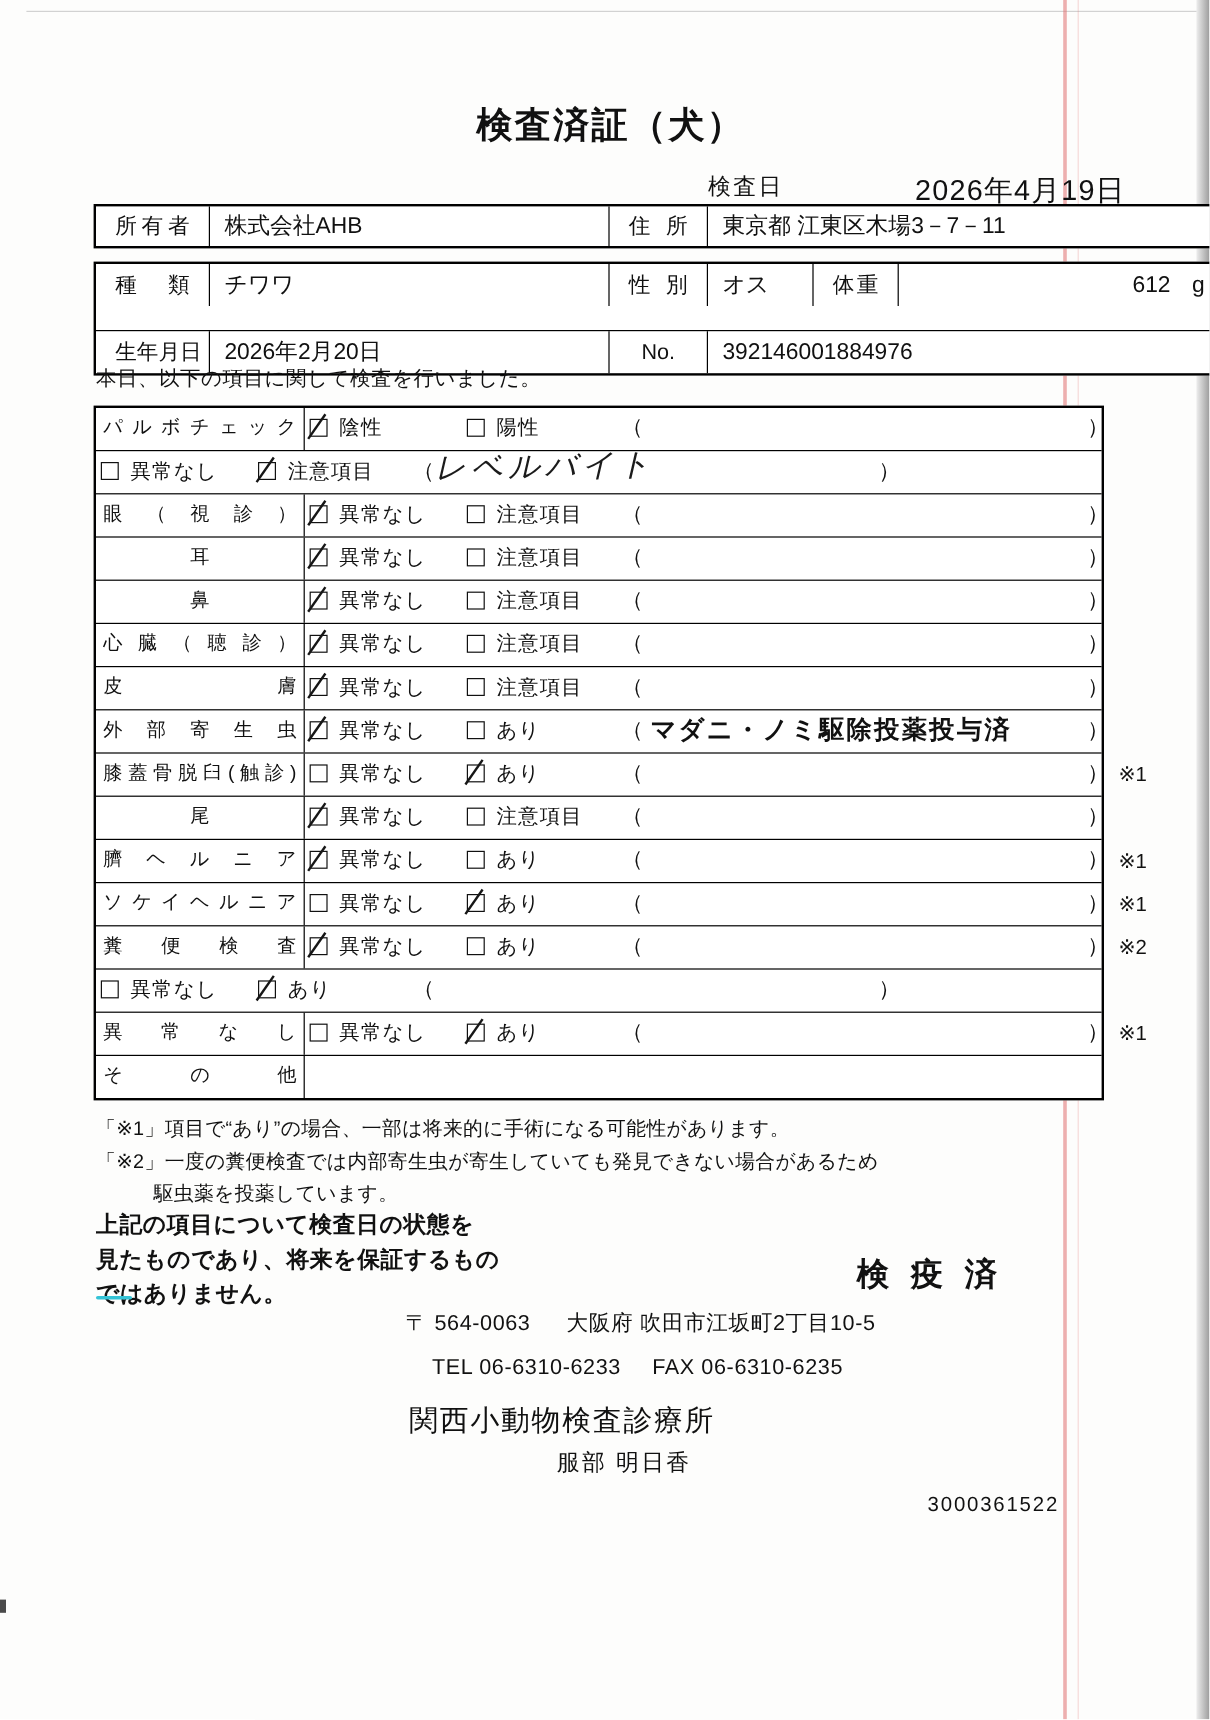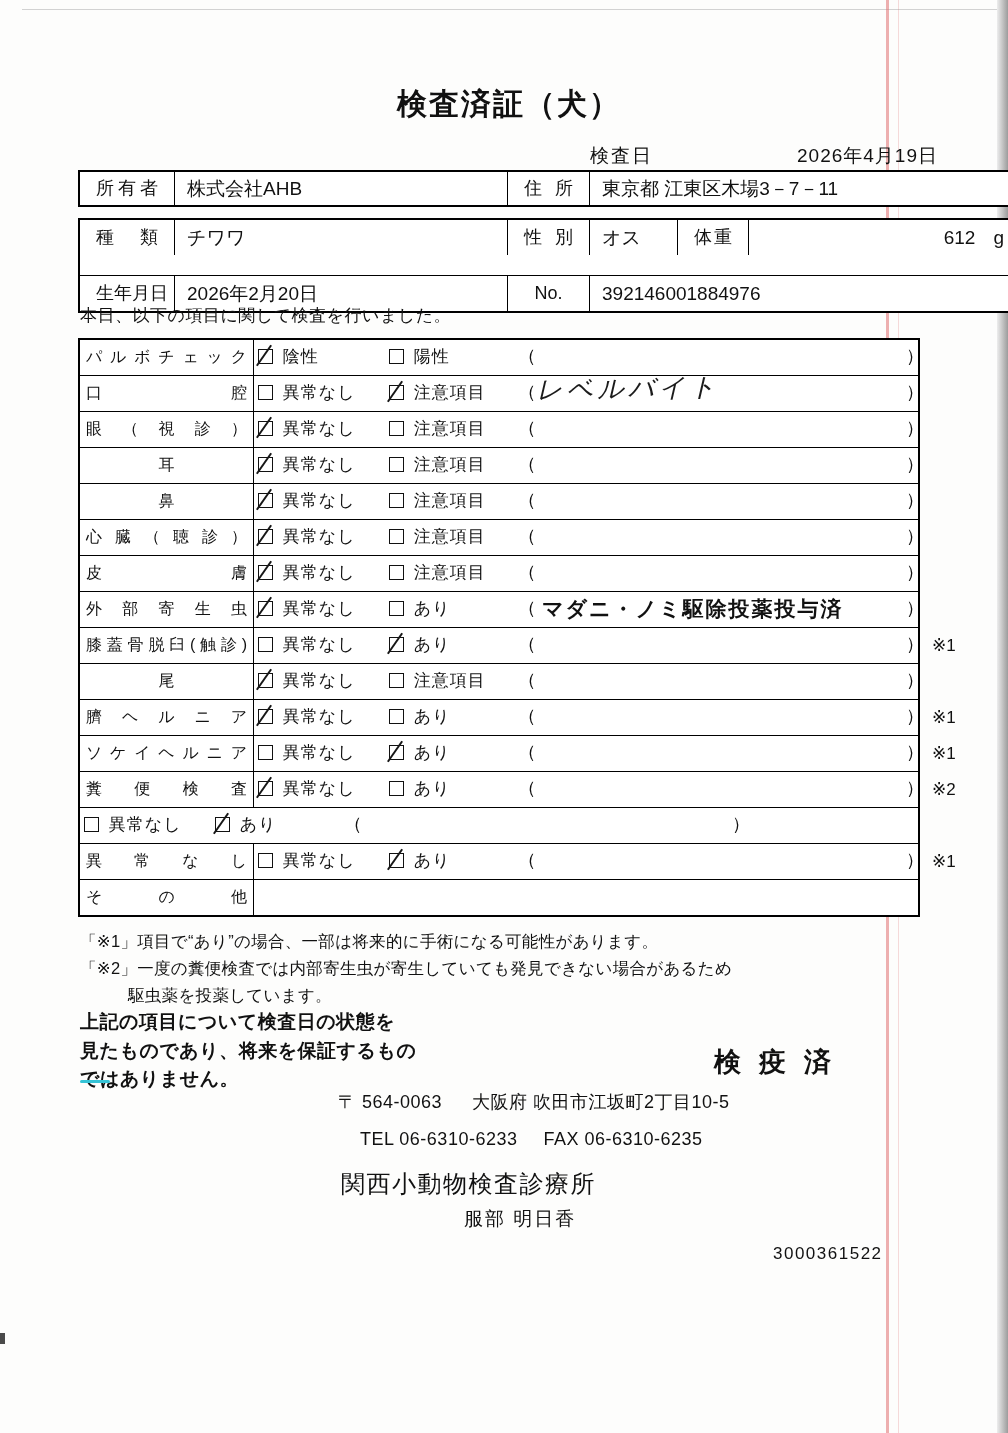--- a/index.html
+++ b/index.html
@@ -13,21 +13,21 @@
   .edge-shadow{position:absolute;top:0;left:997px;width:11px;height:100%;background:linear-gradient(to right,#ededed,#9c9c9c);}
   .left-mark{position:absolute;left:0;top:1333px;width:5px;height:11px;background:#4a4a4a;}
   .cyan-mark{position:absolute;top:1080px;left:2px;width:30px;height:3px;background:var(--cyan,#35c3d6);border-radius:2px;}
 
   .content{position:absolute;left:78px;top:0;width:862px;height:100%;}
 
   .title{position:absolute;top:84px;left:0;width:100%;margin:0;text-align:center;font-size:30px;font-weight:600;letter-spacing:2px;}
 
   .date-row{position:absolute;top:143px;left:0;width:100%;height:26px;}
   .date-label{position:absolute;left:512px;font-size:19px;letter-spacing:2px;}
-  .date-value{position:absolute;right:2px;font-size:19px;letter-spacing:1px;}
+  .date-value{position:absolute;right:2px;font-size:24px;letter-spacing:1px;}
 
   
   .htable{position:absolute;left:0;width:940px;border:2px solid #000;box-sizing:border-box;background:#fff;}
   .owner-table{top:170px;}
   .info-table{top:218px;}
   .hrow{display:flex;height:33px;}
   .info-table .hrow{height:35px;}
   .hrow + .hrow{border-top:1.5px solid #000;margin-top:20px;}
   .hcell{box-sizing:border-box;border-right:1.5px solid #000;line-height:33px;font-size:18px;white-space:nowrap;overflow:hidden;}
   .info-table .hcell{line-height:35px;}
@@ -144,21 +144,20 @@
         <span class="olabel">陽性</span>
       </span>
       <span class="popen">（</span>
       <span class="note"></span>
       <span class="pclose">）</span>
     </div>
     <div class="fmark"></div>
   </div>
 
   <div class="trow">
-    <div class="tname justify">口腔</div>
     <div class="tcontent">
       <span class="opt o1">
         <span class="cb"></span>
         <span class="olabel">異常なし</span>
       </span>
       <span class="opt o2">
         <span class="cb checked"></span>
         <span class="olabel">注意項目</span>
       </span>
       <span class="popen">（</span>

